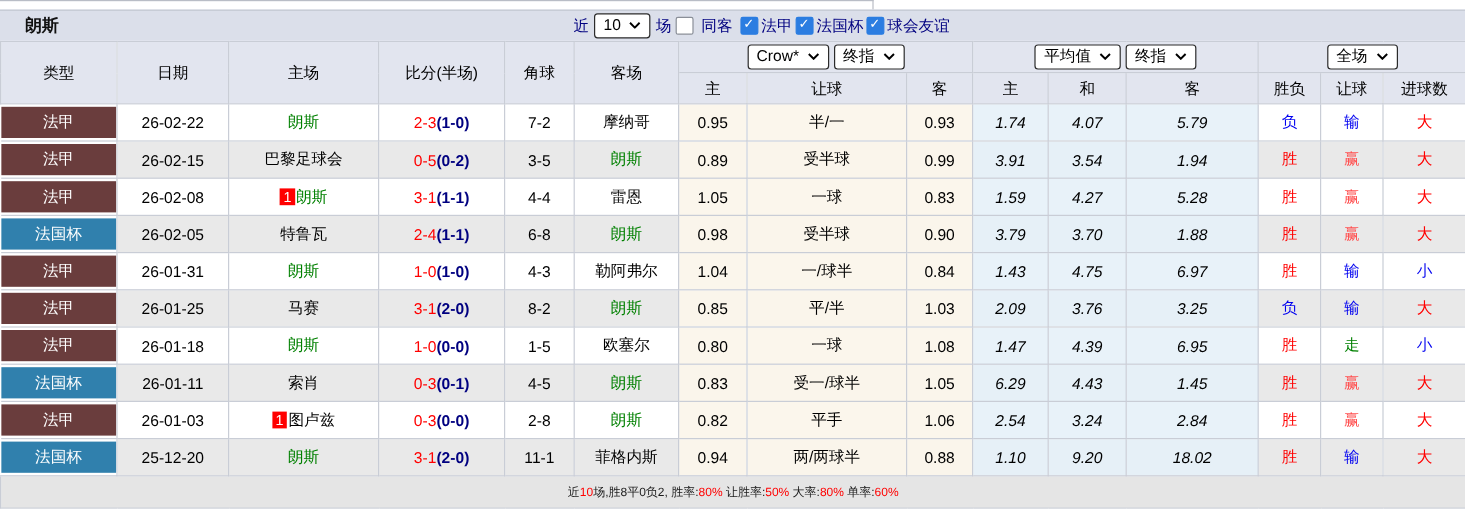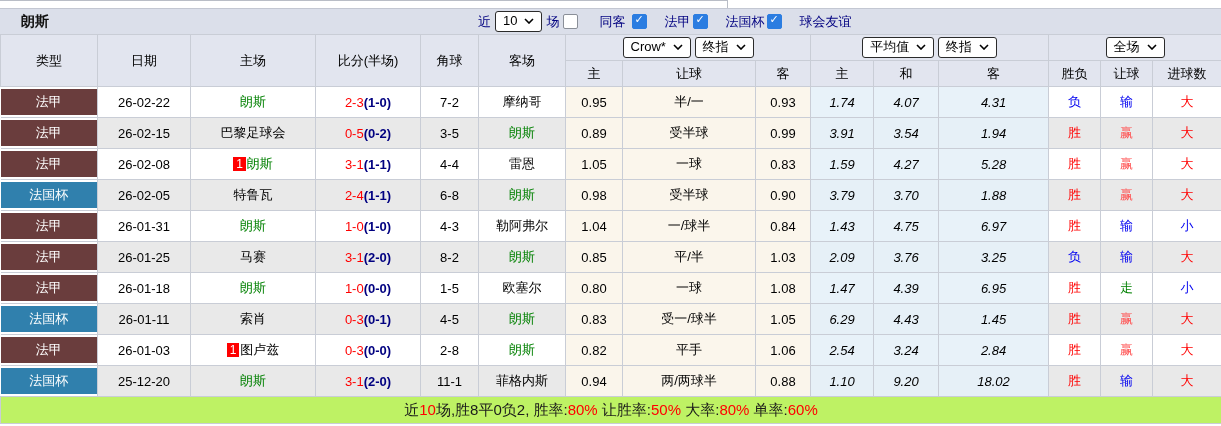--- a/index.html
+++ b/index.html
@@ -13,21 +13,21 @@
 
   
   .titlebar{height:25px;background:#dbdfea;display:flex;align-items:center;position:relative;border-top:1px solid #c3c7d2;}
   .title{font-weight:bold;font-size:14px;color:#111;margin-left:21px;}
   .controls{position:absolute;left:478px;top:0;height:100%;display:flex;align-items:center;gap:4px;font-size:13px;color:#000080;white-space:nowrap;}
   .sel{display:inline-flex;align-items:center;gap:7px;background:#fff;border:1px solid #2b2b2b;border-radius:3px;padding:1px 7px 2px 7px;font-size:13px;color:#000;line-height:16px;cursor:default;}
   .sel svg{display:block;}
   .cb{display:inline-block;width:13px;height:13px;border:1px solid #8a8f98;border-radius:2px;background:#fff;position:relative;vertical-align:-2px;}
   .cb.checked{background:#2b7de1;border-color:#2b7de1;}
   .cb.checked::after{content:"✓";position:absolute;left:1px;top:-2px;color:#fff;font-size:11px;font-weight:bold;}
-  .cb-label{margin-left:17px;margin-right:3px;}
+  .cb-label{margin-left:2px;margin-right:3px;}
 
   
   table{border-collapse:collapse;table-layout:fixed;width:1221px;font-size:13px;}
   col.c1{width:97px}col.c2{width:93px}col.c3{width:125px}col.c4{width:105px}col.c5{width:58px}
   col.c6{width:87px}col.c7{width:57px}col.c8{width:133px}col.c9{width:55px}col.c10{width:63px}
   col.c11{width:65px}col.c12{width:110px}col.c13{width:52px}col.c14{width:52px}col.c15{width:69px}
   th,td{border:1px solid #c9cdd6;text-align:center;padding:0;overflow:hidden;white-space:nowrap;}
   thead th{background:#e2e5ef;font-weight:normal;color:#000;height:25px;}
   thead .group{height:25px;}
   tbody td{height:28px;background:#fff;color:#000;}
@@ -42,21 +42,21 @@
   .pill.cup{background:#3080ad;}
   .green-team{color:#008000;}
   .badge{display:inline-block;background:#f00;color:#fff;font-size:12px;line-height:14px;padding:0 3px;margin-right:1px;}
   .full{color:#f00;}
   .half{color:#000080;font-weight:bold;}
   .res.red{color:#f00;}
   .res.blue{color:#0000f0;}
   .res.pink{color:#ff5252;}
   .res.green{color:#008000;}
 
-  td.summary-cell{height:26px;background:#bef264;font-size:15px;color:#1a1a1a;}
+  td.summary-cell{height:26px;background:#e5e5e5;font-size:10px;color:#1a1a1a;}
   .seg-red{color:#f00;}
 
   .gap{height:10px;background:#fff;}
 </style>
 </head>
 <body>
 
 <div class="page">
   <div class="top-strip"></div>
 
@@ -167,21 +167,21 @@
           <td>26-02-22</td>
           <td class="team"><span class="green-team">朗斯</span></td>
           <td><span class="full">2-3</span><span class="half">(1-0)</span></td>
           <td>7-2</td>
           <td class="team"><span>摩纳哥</span></td>
           <td class="crow">0.95</td>
           <td class="crow">半/一</td>
           <td class="crow">0.93</td>
           <td class="avg">1.74</td>
           <td class="avg">4.07</td>
-          <td class="avg">4.31</td>
+          <td class="avg">5.79</td>
           <td class="res blue">负</td>
           <td class="res blue">输</td>
           <td class="res red">大</td>
         </tr>
         <tr class="alt">
           <td class="type-cell">
             <div class="pill ligue1">法甲</div>
           </td>
           <td>26-02-15</td>
           <td class="team"><span>巴黎足球会</span></td>

